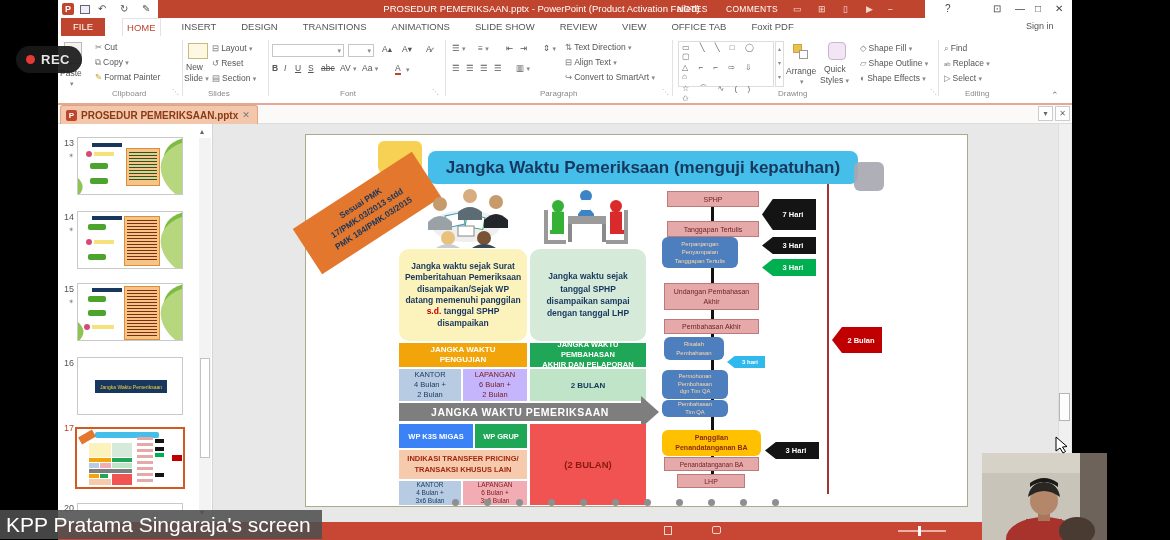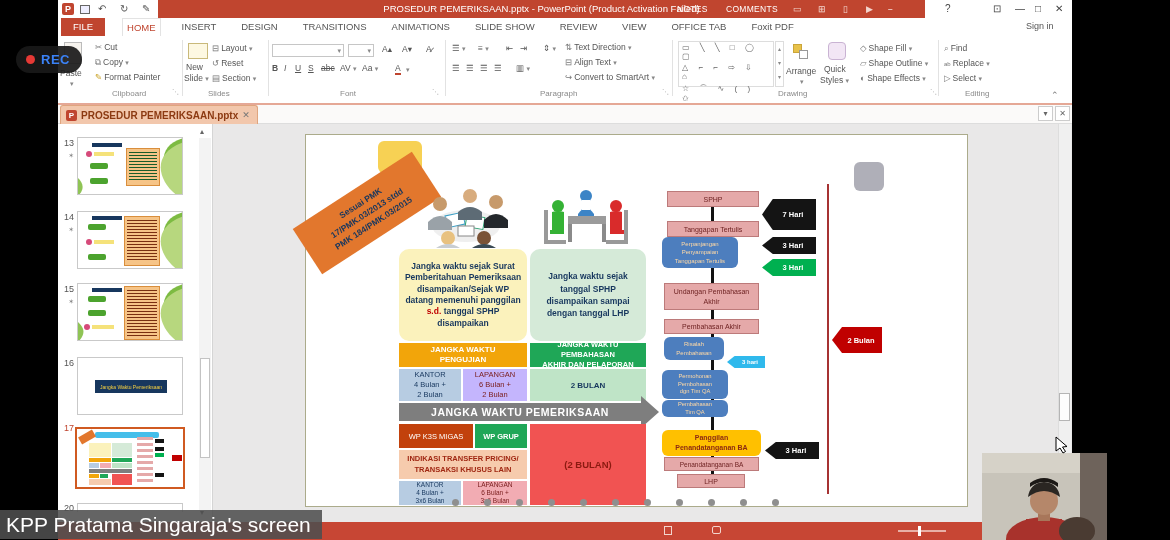--- a/index.html
+++ b/index.html
@@ -73,21 +73,21 @@
 
   
   #statusbar{left:58px;top:522px;width:1014px;height:18px;background:#C74634;color:#fff}
   .sbitem{font-size:8.5px;color:#fff;top:4px;letter-spacing:.3px}
   .sbico{font-size:9px;color:#f3d5cd;top:4px}
 
   
   #rec{left:16px;top:46px;width:66px;height:27px;background:rgba(25,25,25,.92);border-radius:14px;
        display:flex;align-items:center;gap:6px;padding-left:10px}
   #rec .d{width:9px;height:9px;border-radius:50%;background:#E53935}
-  #rec .t{color:#3b82f6;font-weight:bold;font-size:13px;letter-spacing:.5px}
+  #rec .t{color:#e5e5e5;font-weight:bold;font-size:13px;letter-spacing:.5px}
   #banner{left:0;top:510px;width:322px;height:29px;background:rgba(78,78,78,.88);color:#fff;
           font-size:21px;line-height:29px;padding-left:6px;white-space:nowrap}
   #webcam{left:982px;top:453px;width:125px;height:87px;background:#111;overflow:hidden}
   #blackL{left:0;top:0;width:58px;height:540px;background:#000}
   #blackR{left:1072px;top:0;width:98px;height:540px;background:#000}
 
   .mini{position:absolute}
 </style>
 </head>
 <body>
@@ -307,20 +307,21 @@
   <div class="a thumbnum" style="left:60px;top:503px">20</div>
   <div class="a" style="left:77px;top:503px;width:106px;height:9px;background:#fff;border:1px solid #c9c9c9;border-bottom:none"></div>
 
   <div class="a scrl" style="left:199px;top:138px;width:12px;height:372px"></div>
   <div class="a" style="left:200px;top:358px;width:10px;height:100px;background:#fff;border:1px solid #C3C3C3"></div>
   <span class="a" style="left:200px;top:508px;font-size:8px;color:#666">▾</span>
 
   <div class="a" id="slide"></div>
 
   <div class="a" style="left:378px;top:141px;width:44px;height:32px;background:#F7D154;border-radius:6px"></div>
+  <div class="a ctr navy" style="left:428px;top:151px;width:430px;height:33px;background:#45BEEA;border-radius:8px;font-size:17px;font-weight:bold;white-space:nowrap;overflow:hidden">Jangka Waktu Pemeriksaan (menguji kepatuhan)</div>
   <div class="a" style="left:854px;top:162px;width:30px;height:29px;background:rgba(168,168,178,.92);border-radius:6px"></div>
 
   <div class="a ctr pre navy" style="left:296px;top:186px;width:142px;height:54px;background:#E2772D;transform:rotate(-33deg);font-size:8.5px;font-weight:bold;line-height:1.45">Sesuai PMK
 17/PMK.03/2013 stdd
 PMK 184/PMK.03/2015</div>
 
   <div class="a" style="left:418px;top:186px;width:96px;height:62px">
     <svg width="96" height="62">
       <ellipse cx="48" cy="40" rx="34" ry="16" fill="#EFEFEF"></ellipse>
       <rect x="28" y="28" width="18" height="12" fill="#fff" stroke="#3C9EC4" transform="rotate(-12 37 34)"></rect>
@@ -375,21 +376,21 @@
 4 Bulan +
 2 Bulan</div>
   <div class="a ctr pre" style="left:463px;top:369px;width:64px;height:32px;background:#c4b5fd;color:#7B2020;font-size:7.5px;line-height:1.3">LAPANGAN
 6 Bulan +
 2 Bulan</div>
   <div class="a ctr navy" style="left:530px;top:369px;width:116px;height:32px;background:#BFE4C7;font-size:8px;font-weight:bold">2 BULAN</div>
 
   <div class="a ctr" style="left:399px;top:403px;width:242px;height:18px;background:#7E7E7E;color:#fff;font-size:10.5px;font-weight:bold;letter-spacing:.5px">JANGKA WAKTU PEMERIKSAAN</div>
   <div class="a" style="left:641px;top:396px;width:0;height:0;border-top:16px solid transparent;border-bottom:16px solid transparent;border-left:18px solid #7E7E7E"></div>
 
-  <div class="a ctr" style="left:399px;top:424px;width:74px;height:24px;background:#c2410c;color:#fff;font-size:7.5px;font-weight:normal">WP K3S MIGAS</div>
+  <div class="a ctr" style="left:399px;top:424px;width:74px;height:24px;background:#3b82f6;color:#fff;font-size:7.5px;font-weight:bold">WP K3S MIGAS</div>
   <div class="a ctr" style="left:475px;top:424px;width:52px;height:24px;background:#1FA757;color:#fff;font-size:7.5px;font-weight:bold">WP GRUP</div>
   <div class="a ctr pre" style="left:399px;top:450px;width:128px;height:29px;background:#F6CBAD;color:#A02712;font-size:7.5px;font-weight:bold;line-height:1.35">INDIKASI TRANSFER PRICING/
 TRANSAKSI KHUSUS LAIN</div>
   <div class="a ctr pre navy" style="left:399px;top:481px;width:62px;height:24px;background:#B7CCE2;font-size:6.5px;line-height:1.2">KANTOR
 4 Bulan +
 3x6 Bulan</div>
   <div class="a ctr pre" style="left:463px;top:481px;width:64px;height:24px;background:#F2ACB3;color:#7B2020;font-size:6.5px;line-height:1.2">LAPANGAN
 6 Bulan +
 3x6 Bulan</div>
   <div class="a ctr" style="left:530px;top:424px;width:116px;height:81px;background:#F15352;color:#8B1A10;font-size:9.5px;font-weight:bold">(2 BULAN)</div>

